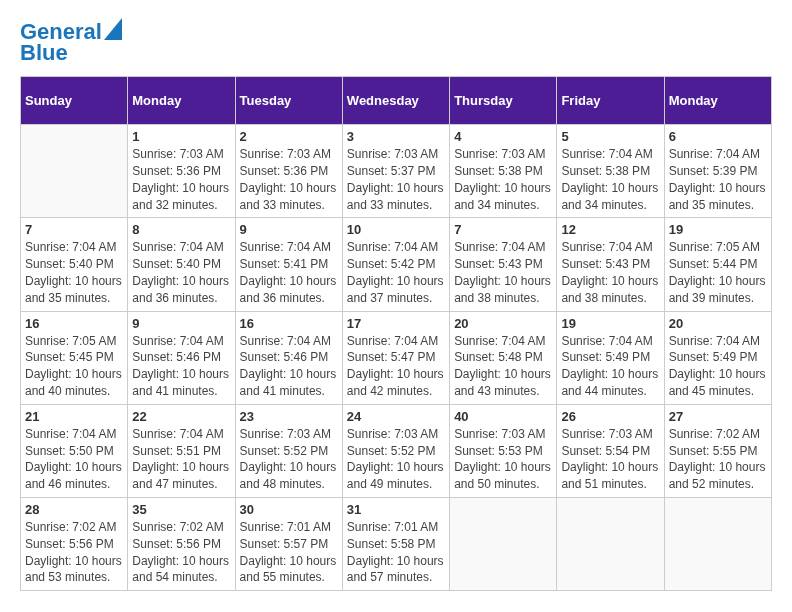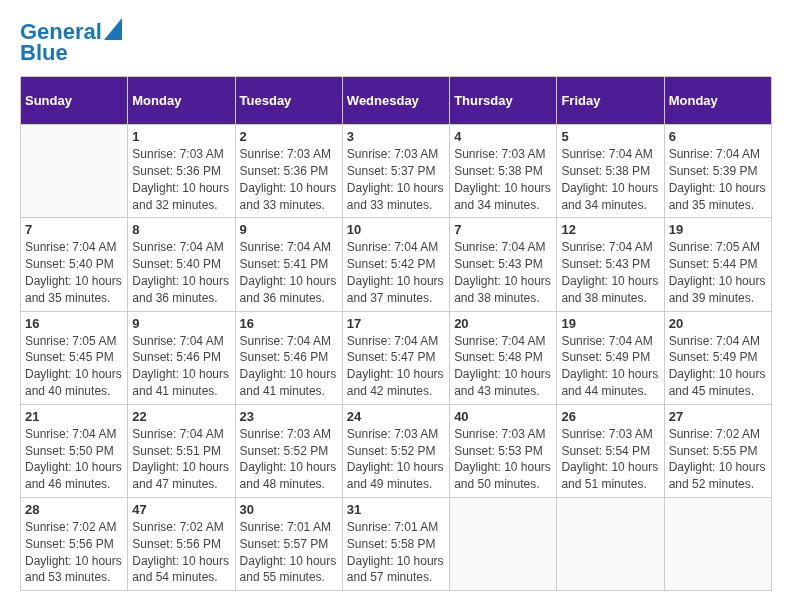--- a/index.html
+++ b/index.html
@@ -313,21 +313,21 @@
       </tr>
       <tr>
         <td>
           <div class="day-num">28</div>
           <div class="day-info" style="white-space: pre-line;">Sunrise: 7:02 AM
 Sunset: 5:56 PM
 Daylight: 10 hours
 and 53 minutes.</div>
         </td>
         <td>
-          <div class="day-num">47</div>
+          <div class="day-num">35</div>
           <div class="day-info" style="white-space: pre-line;">Sunrise: 7:02 AM
 Sunset: 5:56 PM
 Daylight: 10 hours
 and 54 minutes.</div>
         </td>
         <td>
           <div class="day-num">30</div>
           <div class="day-info" style="white-space: pre-line;">Sunrise: 7:01 AM
 Sunset: 5:57 PM
 Daylight: 10 hours

